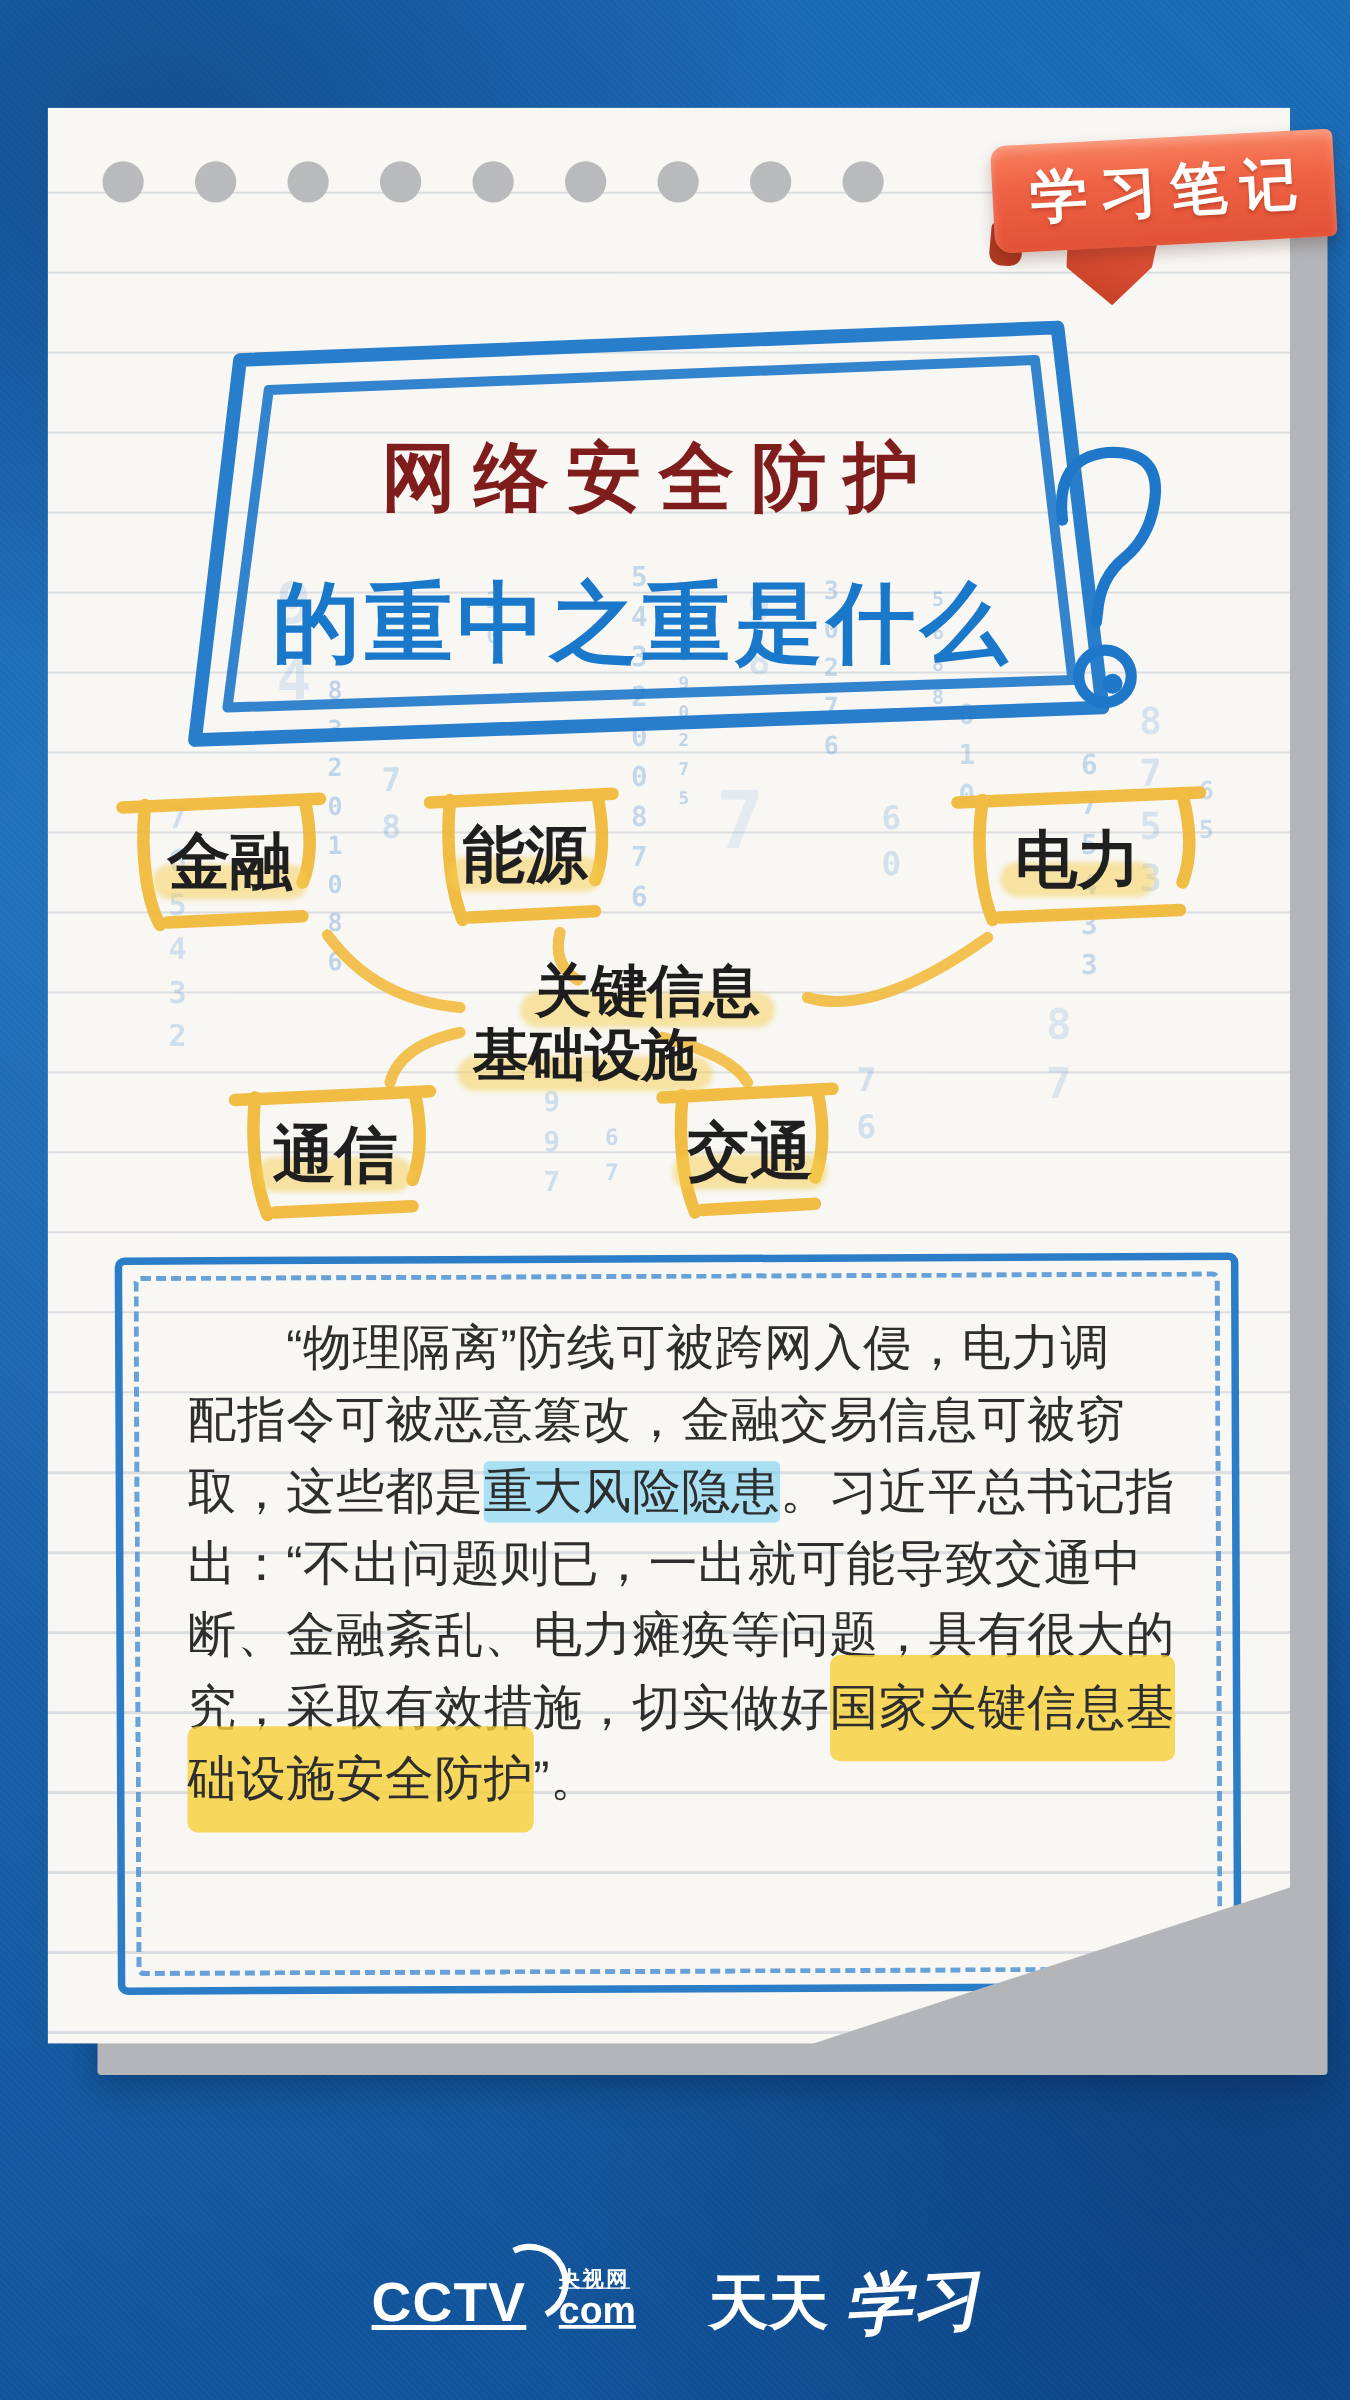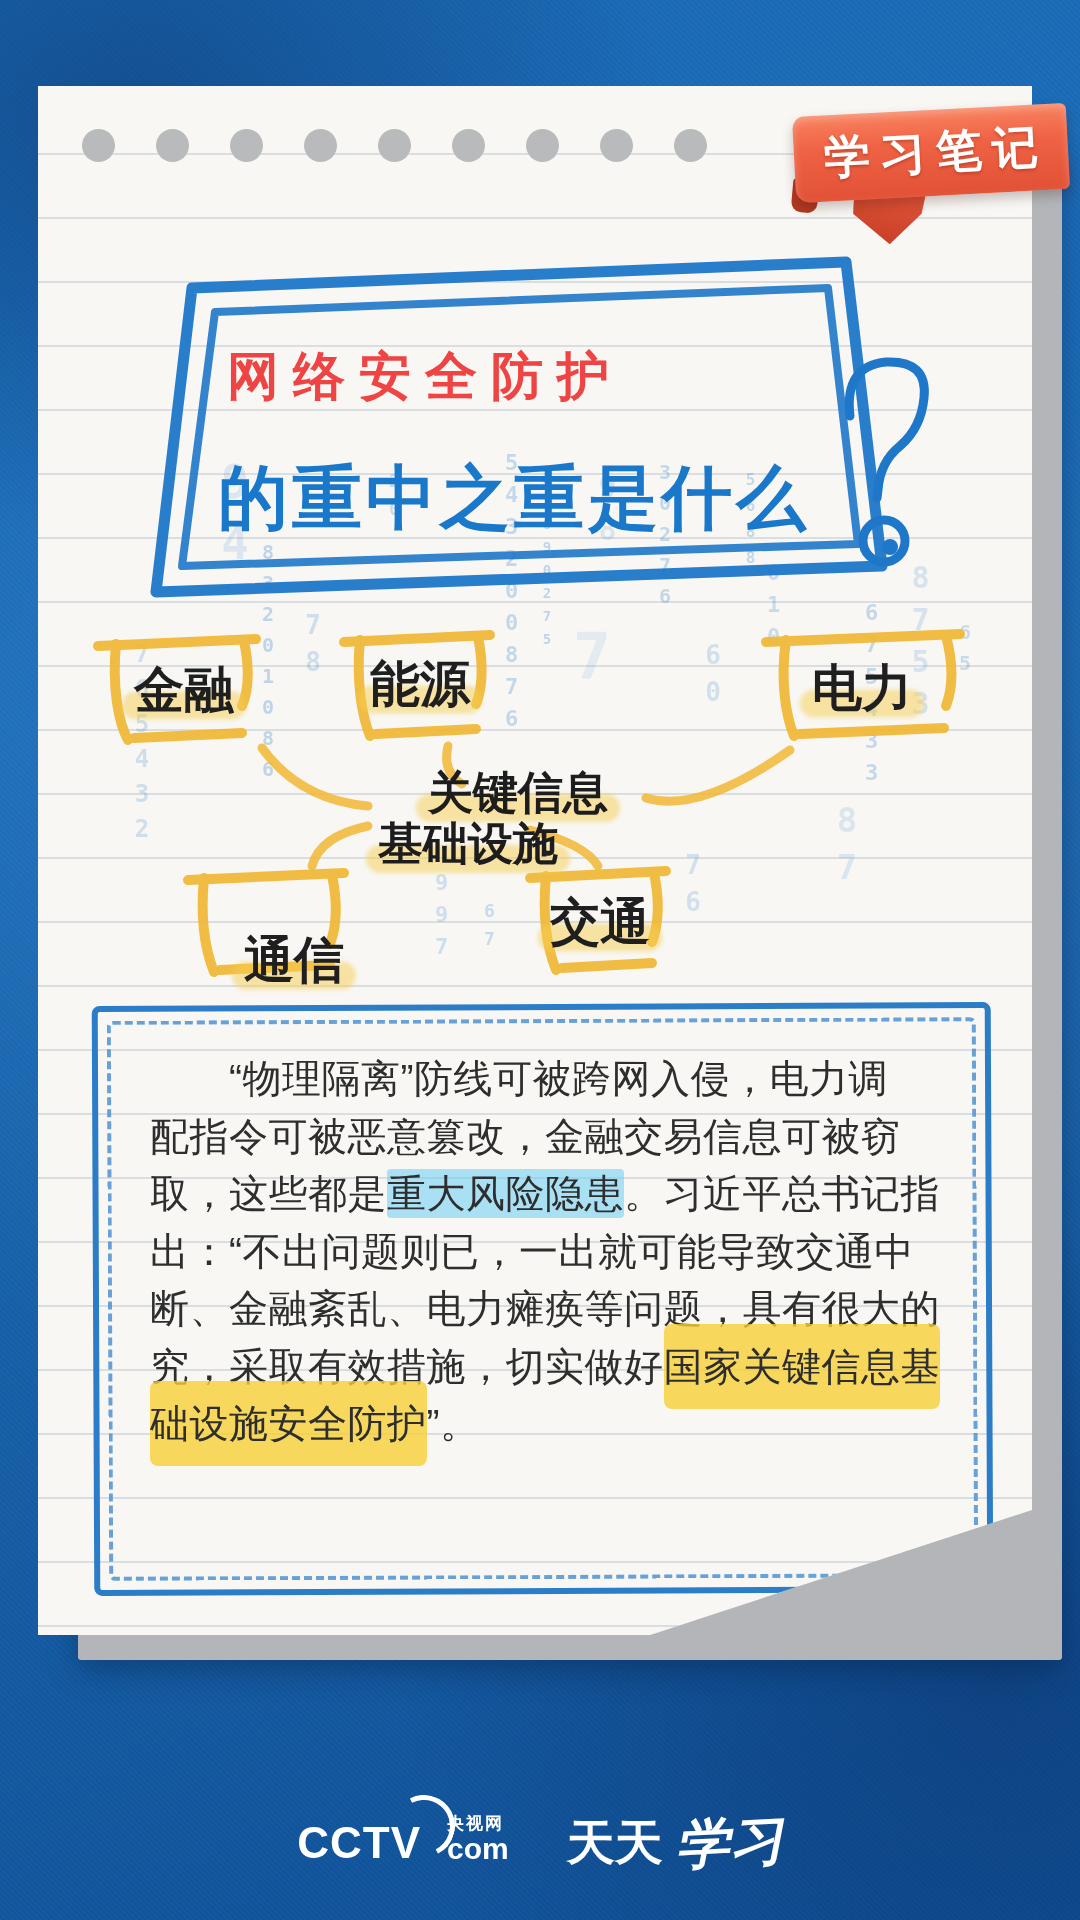--- a/index.html
+++ b/index.html
@@ -20,33 +20,33 @@
   .ruled{position:absolute;inset:0;
     background:repeating-linear-gradient(to bottom, transparent 0 62px, rgba(125,140,160,.24) 62px 64px);
     background-position-y:5px;}
   .hole{position:absolute;top:43px;width:33px;height:33px;border-radius:50%;background:#b9babc;}
   
   .mcol{position:absolute;writing-mode:vertical-rl;text-orientation:upright;
     font-family:"DejaVu Sans Mono",monospace;color:#3f87cf;letter-spacing:7px;font-weight:600;line-height:1;}
   
   .sketch{position:absolute;inset:0;pointer-events:none;}
   
-  .title1{position:absolute;left:189px;top:256px;width:600px;
-    font-size:52px;font-weight:900;color:#ef4444;letter-spacing:14px;white-space:nowrap;}
+  .title1{position:absolute;left:189px;top:256px;width:600px;text-align:center;
+    font-size:60px;font-weight:900;color:#7f1d1d;letter-spacing:14px;white-space:nowrap;}
   .title2{position:absolute;left:176px;top:366px;width:600px;text-align:center;
     font-size:70px;font-weight:900;color:#1a78cb;letter-spacing:4px;white-space:nowrap;}
   
   .node{position:absolute;transform:translate(-50%,-50%);font-size:50px;font-weight:700;color:#1f1f1f;white-space:nowrap;}
   .node .lbl{position:relative;z-index:1;}
   .smear{position:absolute;left:-12px;right:-12px;top:52%;height:28px;
     background:rgba(246,205,80,.5);border-radius:14px;filter:blur(2px);}
   .n-finance{left:146px;top:604px;}
   .n-energy{left:382px;top:598px;}
   .n-power{left:824px;top:602px;}
-  .n-telecom{left:230px;top:874px;margin-left:26px;}
+  .n-telecom{left:230px;top:838px;}
   .n-transport{left:562px;top:836px;}
   .cline{position:absolute;transform:translate(-50%,0);font-size:45px;font-weight:900;color:#1d1d1d;white-space:nowrap;}
   .c1{left:480px;top:677px;}
   .c2{left:430px;top:728px;}
   
   .para-box{position:absolute;left:55px;top:918px;width:887px;height:578px;
     border:6px solid #2c7dc7;border-radius:8px;transform:rotate(-0.25deg);}
   .para-inner{position:absolute;inset:9px;border:4px dashed #4e93d4;border-radius:6px;opacity:.85;}
   .para-text{position:absolute;left:112px;top:964px;width:800px;
     font-size:39px;line-height:57.5px;color:#2e2e2e;font-weight:500;letter-spacing:.5px;}
@@ -68,21 +68,21 @@
   .ribbon-band{position:absolute;inset:0;
     background:linear-gradient(180deg,#f8815e 0%,#ef6244 40%,#e25136 100%);
     border-radius:12px 6px 6px 14px;
     box-shadow:0 6px 12px rgba(60,20,10,.25), inset 0 4px 8px rgba(255,255,255,.25);}
   .ribbon-label{position:absolute;inset:0;display:flex;align-items:center;justify-content:center;
     color:#fff;font-size:46px;font-weight:800;letter-spacing:10px;text-indent:10px;white-space:nowrap;
     text-shadow:0 2px 3px rgba(120,30,10,.35);}
   
   .footer{position:absolute;left:0;right:0;top:1792px;height:96px;display:flex;
     justify-content:center;align-items:center;gap:58px;color:#fff;}
-  .cctv-wrap{position:relative;display:flex;align-items:flex-end;gap:26px;}
+  .cctv-wrap{position:relative;display:flex;align-items:flex-end;gap:26px;text-decoration:underline;}
   .cctv-word{font-size:44px;font-weight:900;letter-spacing:1px;line-height:1;}
   .swoosh{position:absolute;left:96px;top:-20px;width:52px;height:52px;border:5px solid #fff;
     border-radius:50%;border-left-color:transparent;border-bottom-color:transparent;transform:rotate(18deg);}
   .stack{display:flex;flex-direction:column;align-items:flex-start;gap:2px;line-height:1;padding-bottom:1px;}
   .ysw{font-size:17px;letter-spacing:2px;font-weight:700;}
   .com{font-size:30px;font-weight:700;}
   .ttxx{display:flex;align-items:flex-end;gap:12px;}
   .tt{font-size:48px;font-weight:800;line-height:1;}
   .xx{font-size:54px;font-weight:700;font-style:italic;transform:rotate(-3deg) translateY(2px);line-height:1;}
 </style>

